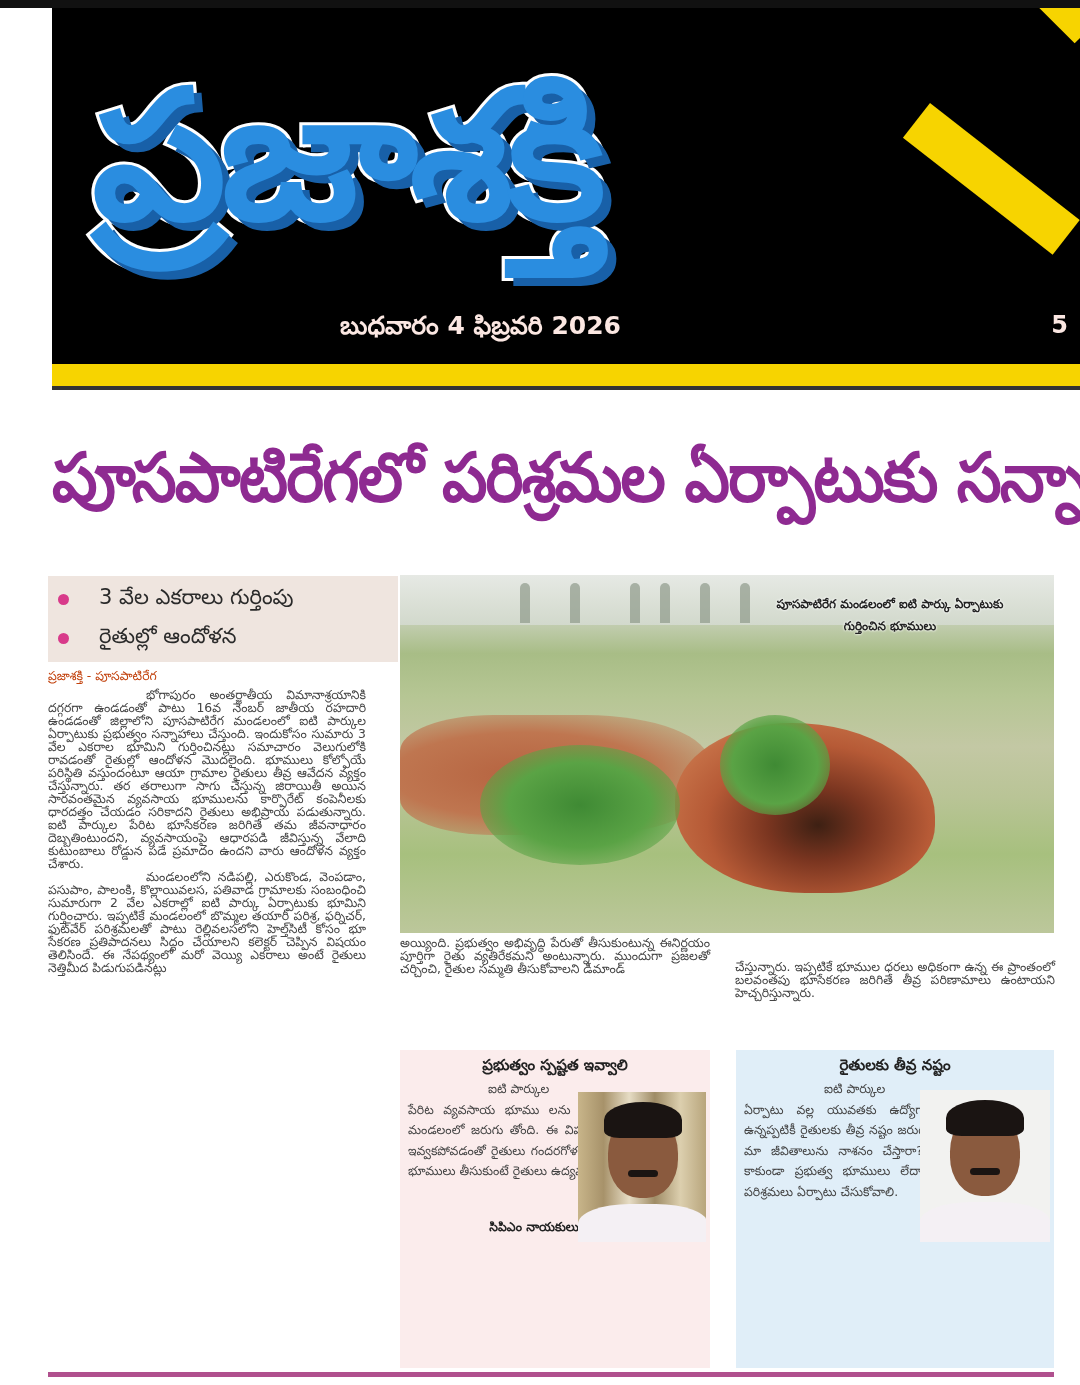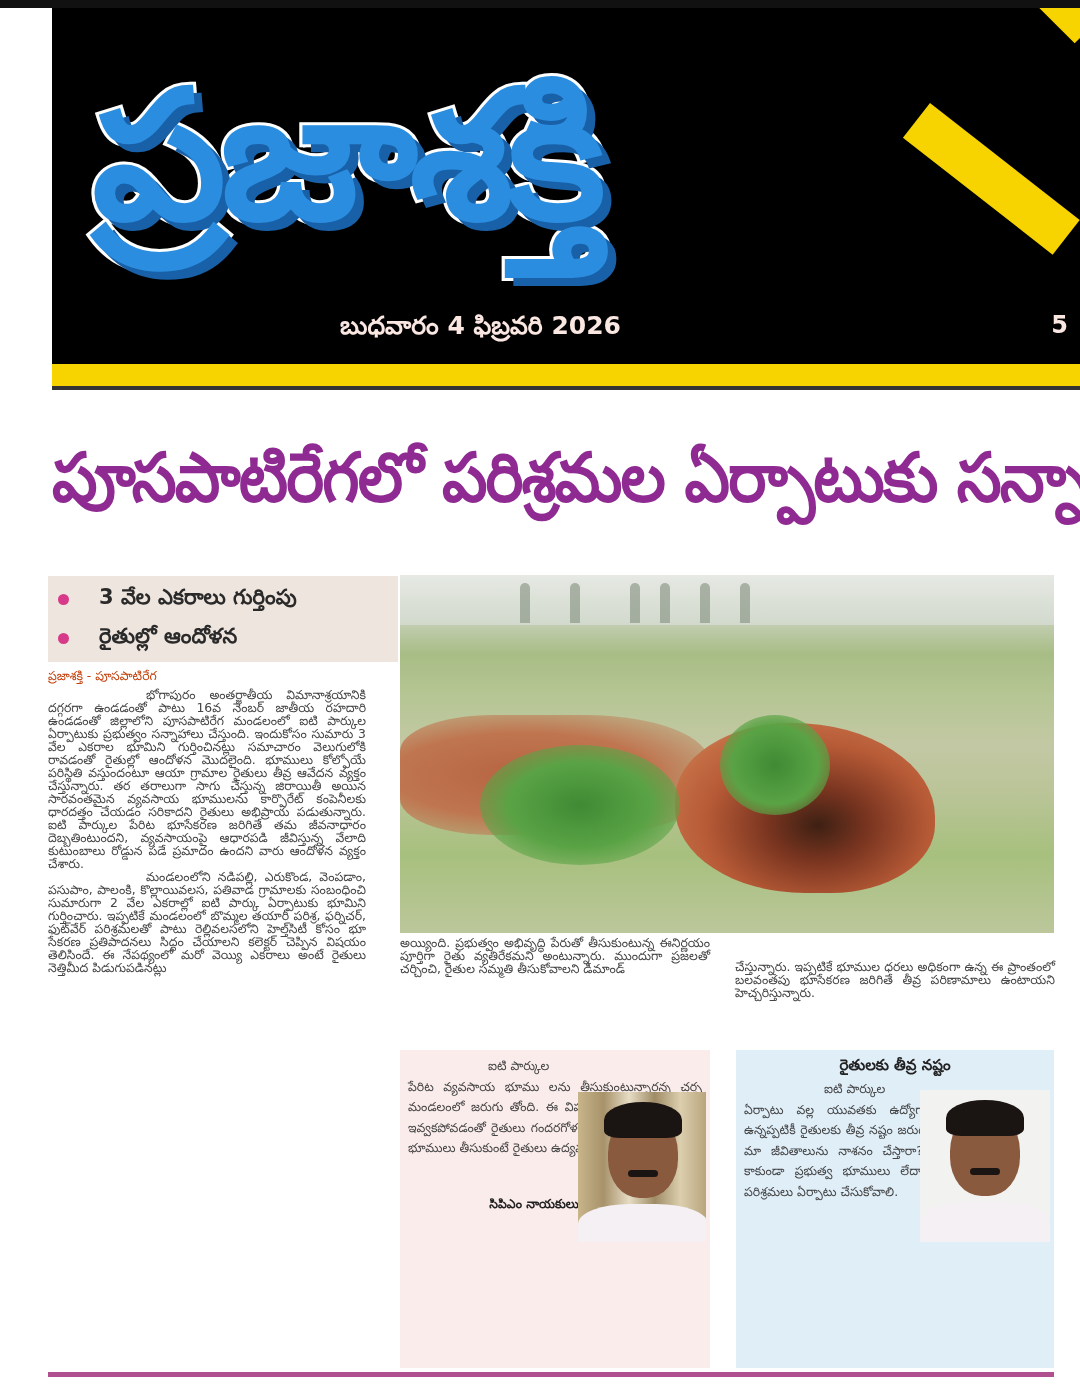--- a/index.html
+++ b/index.html
@@ -23,21 +23,21 @@
   .mast-page { position: absolute; right: 12px; top: 303px; font-size: 24px; font-weight: bold; color: #fbe7e2; }
   .mast-strip { position: absolute; left: 52px; top: 364px; width: 1028px; height: 26px; background: #f7d400; border-bottom: 4px solid #333; }
 
   
   .headline { position: absolute; left: 52px; top: 418px; width: 1000px; height: 120px;
     font-family: "DejaVu Sans", sans-serif; font-weight: bold; font-size: 68px; line-height: 120px;
     color: #8e2a91; white-space: nowrap; letter-spacing: -2px; transform: scaleX(0.94); transform-origin: left center; }
 
   
   .bullets { position: absolute; left: 48px; top: 576px; width: 350px; height: 86px; background: #efe5df; padding: 4px 10px; }
-  .bullet { display: flex; align-items: center; height: 39px; font-size: 21px; font-weight: bold; color: #2a2a2a; }
+  .bullet { display: flex; align-items: center; height: 39px; font-size: 21px; font-weight: normal; color: #2a2a2a; }
   .bullet-dot { width: 11px; height: 11px; border-radius: 50%; background: #d83a8a; margin-right: 30px; flex: 0 0 auto; }
 
   
   .col { position: absolute; font-size: 12.4px; line-height: 13px; color: #444; text-align: justify; }
   .col p { text-indent: 0; }
   .dateline { position: absolute; left: 48px; top: 668px; font-size: 12.4px; color: #c2410c; }
   .col-left { left: 48px; top: 688px; width: 318px; }
   .col-left .indent { display: block; text-indent: 98px; }
   .col-mid { left: 400px; top: 936px; width: 310px; }
   .col-right { left: 735px; top: 936px; width: 320px; margin-top: 24px; }
@@ -117,31 +117,36 @@
   <div class="tree" style="left:120px"></div>
   <div class="tree" style="left:170px"></div>
   <div class="tree" style="left:230px"></div>
   <div class="tree" style="left:260px"></div>
   <div class="tree" style="left:300px"></div>
   <div class="tree" style="left:340px"></div>
   <div class="dirt"></div>
   <div class="hole"></div>
   <div class="bush1"></div>
   <div class="bush2"></div>
+  <figcaption class="photo-caption">
+    <div>పూసపాటిరేగ మండలంలో ఐటి పార్కు ఏర్పాటుకు</div>
+    <div>గుర్తించిన భూములు</div>
+  </figcaption>
 </figure>
 
 <div class="col col-mid">
   <p>అయ్యింది. ప్రభుత్వం అభివృద్ధి పేరుతో తీసుకుంటున్న ఈనిర్ణయం పూర్తిగా రైతు వ్యతిరేకమని అంటున్నారు. ముందుగా ప్రజలతో చర్చించి, రైతుల సమ్మతి తీసుకోవాలని డిమాండ్</p>
 </div>
 
 <div class="col col-right">
   <p>చేస్తున్నారు. ఇప్పటికే భూముల ధరలు అధికంగా ఉన్న ఈ ప్రాంతంలో బలవంతపు భూసేకరణ జరిగితే తీవ్ర పరిణామాలు ఉంటాయని హెచ్చరిస్తున్నారు.</p>
 </div>
 
 <aside class="qbox qbox-pink">
+  <h3>ప్రభుత్వం స్పష్టత ఇవ్వాలి</h3>
   <div class="portrait">
     <div class="shirt"></div>
     <div class="face"></div>
     <div class="hair"></div>
     <div class="mustache"></div>
   </div>
   <div class="qtext" style="padding-right:140px">
     <span class="indent">ఐటి పార్కుల</span>
   </div>
   <div class="qtext">

